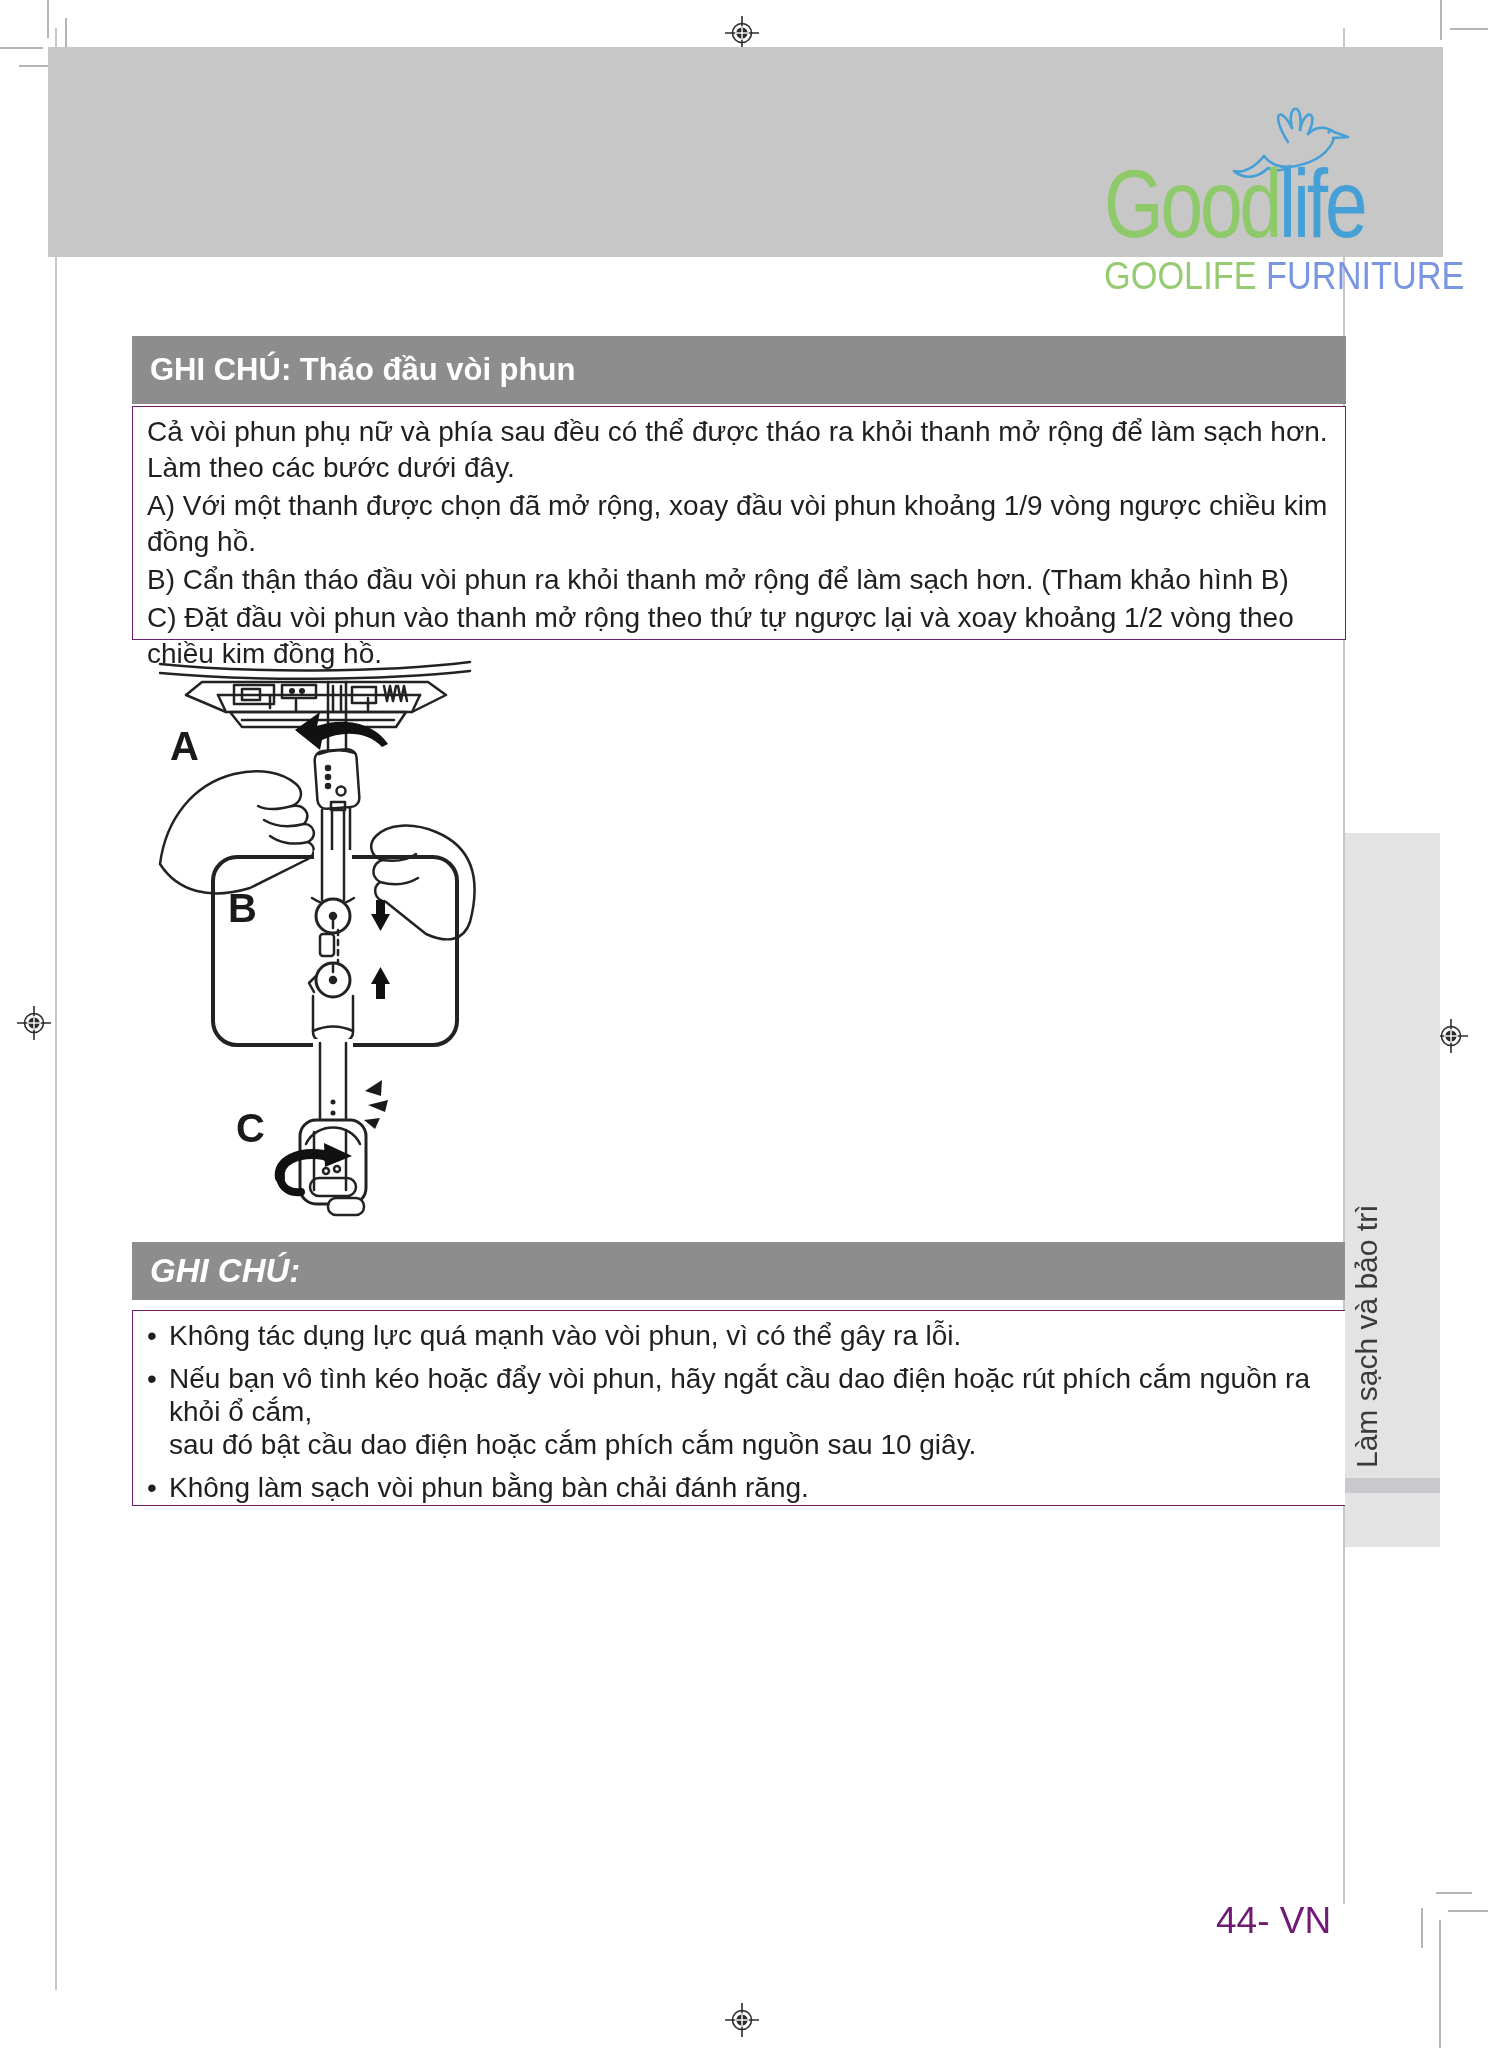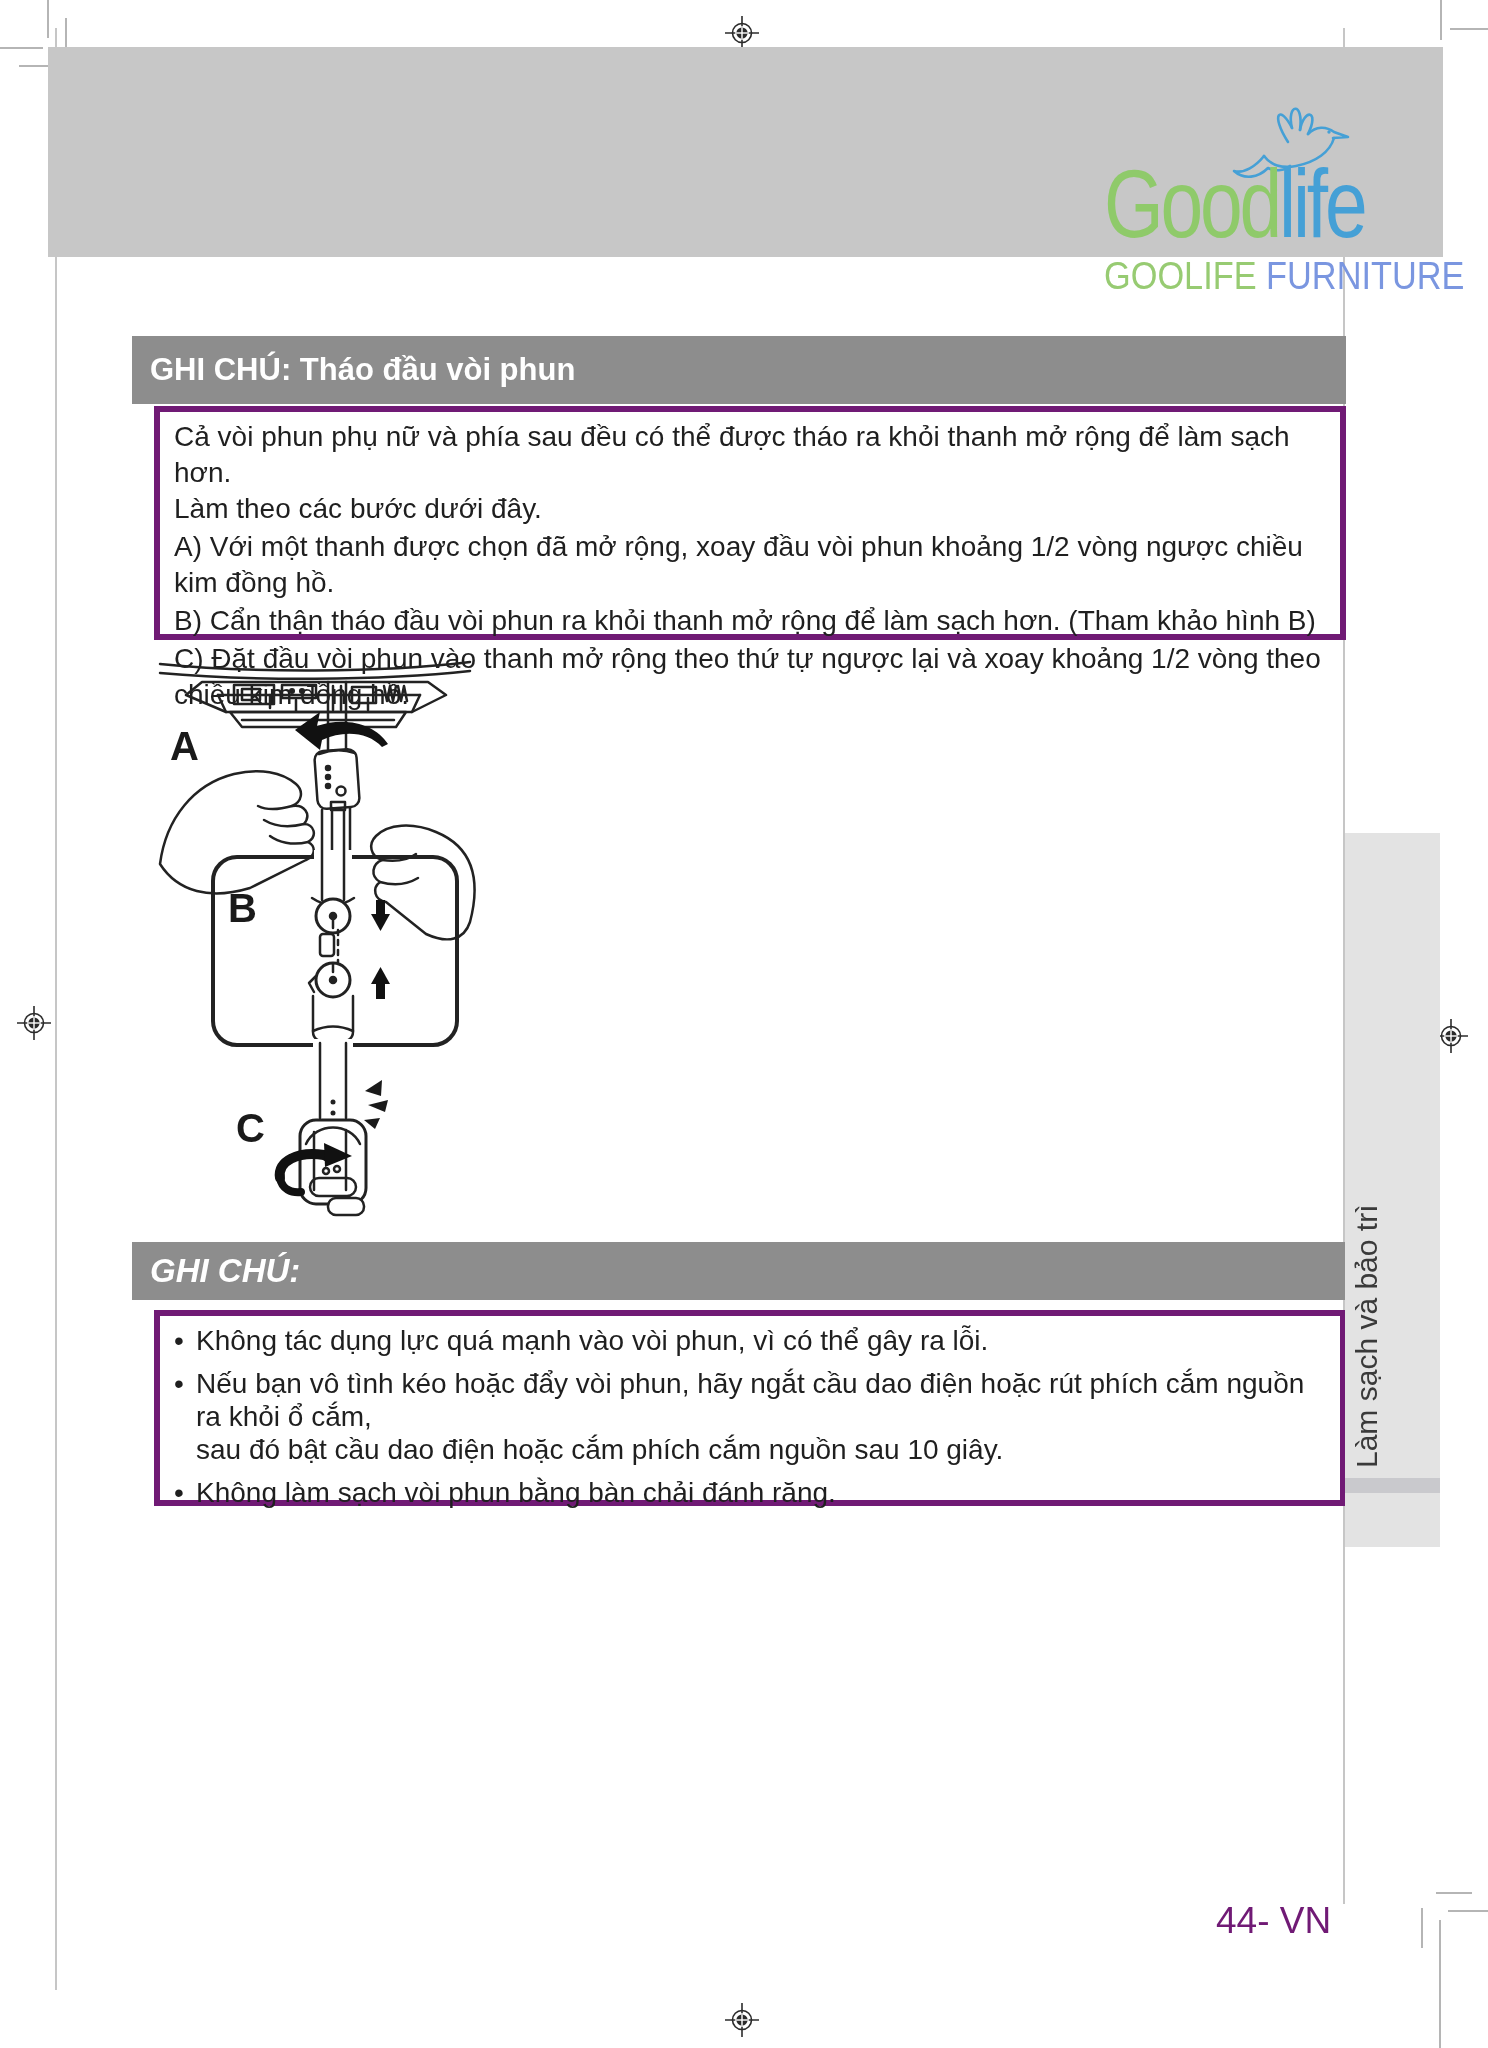--- a/index.html
+++ b/index.html
@@ -24,21 +24,21 @@
   .brand-sub{position:absolute;left:1104px;top:256px;font-size:39px;line-height:40px;font-weight:400;
     letter-spacing:0px;transform:scaleX(.88);transform-origin:left top;white-space:nowrap;}
   .brand-sub .s1{color:#97cb72;}
   .brand-sub .s2{color:#7a96e0;}
 
   
   .note-box{position:absolute;left:132px;width:1214px;}
   .note-title{background:#8d8d8d;color:#ffffff;font-weight:bold;display:flex;align-items:center;padding-left:18px;}
   .note-title.t1{height:68px;font-size:31px;}
   .note-title.t2{height:58px;font-size:33px;font-style:italic;}
-  .note-body{background:#ffffff;border:6px solid #701a75;box-sizing:border-box;margin-left:22px;}
+  .note-body{background:#ffffff;border:1px solid #701a75;box-sizing:border-box;}
   .body1{margin-top:2px;height:234px;padding:7px 16px 0 14px;font-size:28px;}
   .body1 p{margin:0;line-height:36px;}
   .body1 p.para{margin-top:2px;}
   .body2{margin-top:10px;height:196px;padding:8px 16px 0 14px;font-size:28px;}
   .bullet{display:flex;margin-top:10px;}
   .bullet:first-child{margin-top:0;}
   .bullet .mark{width:22px;flex:0 0 22px;line-height:33px;}
   .bullet .blines div{line-height:33px;}
 
   
@@ -122,21 +122,21 @@
 </div>
 <div class="brand-sub">
   <span class="s1">GOOLIFE </span><span class="s2">FURNITURE</span>
 </div>
 
 <div class="note-box" style="top:336px;">
   <div class="note-title t1">GHI CHÚ: Tháo đầu vòi phun</div>
   <div class="note-body body1">
     <p>Cả vòi phun phụ nữ và phía sau đều có thể được tháo ra khỏi thanh mở rộng để làm sạch hơn.</p>
     <p>Làm theo các bước dưới đây.</p>
-    <p class="para">A) Với một thanh được chọn đã mở rộng, xoay đầu vòi phun khoảng 1/2 vòng ngược chiều kim đồng hồ.</p>
+    <p class="para">A) Với một thanh được chọn đã mở rộng, xoay đầu vòi phun khoảng 1/9 vòng ngược chiều kim đồng hồ.</p>
     <p class="para">B) Cẩn thận tháo đầu vòi phun ra khỏi thanh mở rộng để làm sạch hơn. (Tham khảo hình B)</p>
     <p class="para">C) Đặt đầu vòi phun vào thanh mở rộng theo thứ tự ngược lại và xoay khoảng 1/2 vòng theo chiều kim đồng hồ.</p>
   </div>
 </div>
 
 <div class="figure-wrap">
   <svg width="370" height="590" viewBox="0 0 370 590">
     <g fill="none" stroke="#222" stroke-width="2.5" stroke-linecap="round" stroke-linejoin="round">
 
       <path d="M30 14 C 120 23 250 23 340 12"></path>

